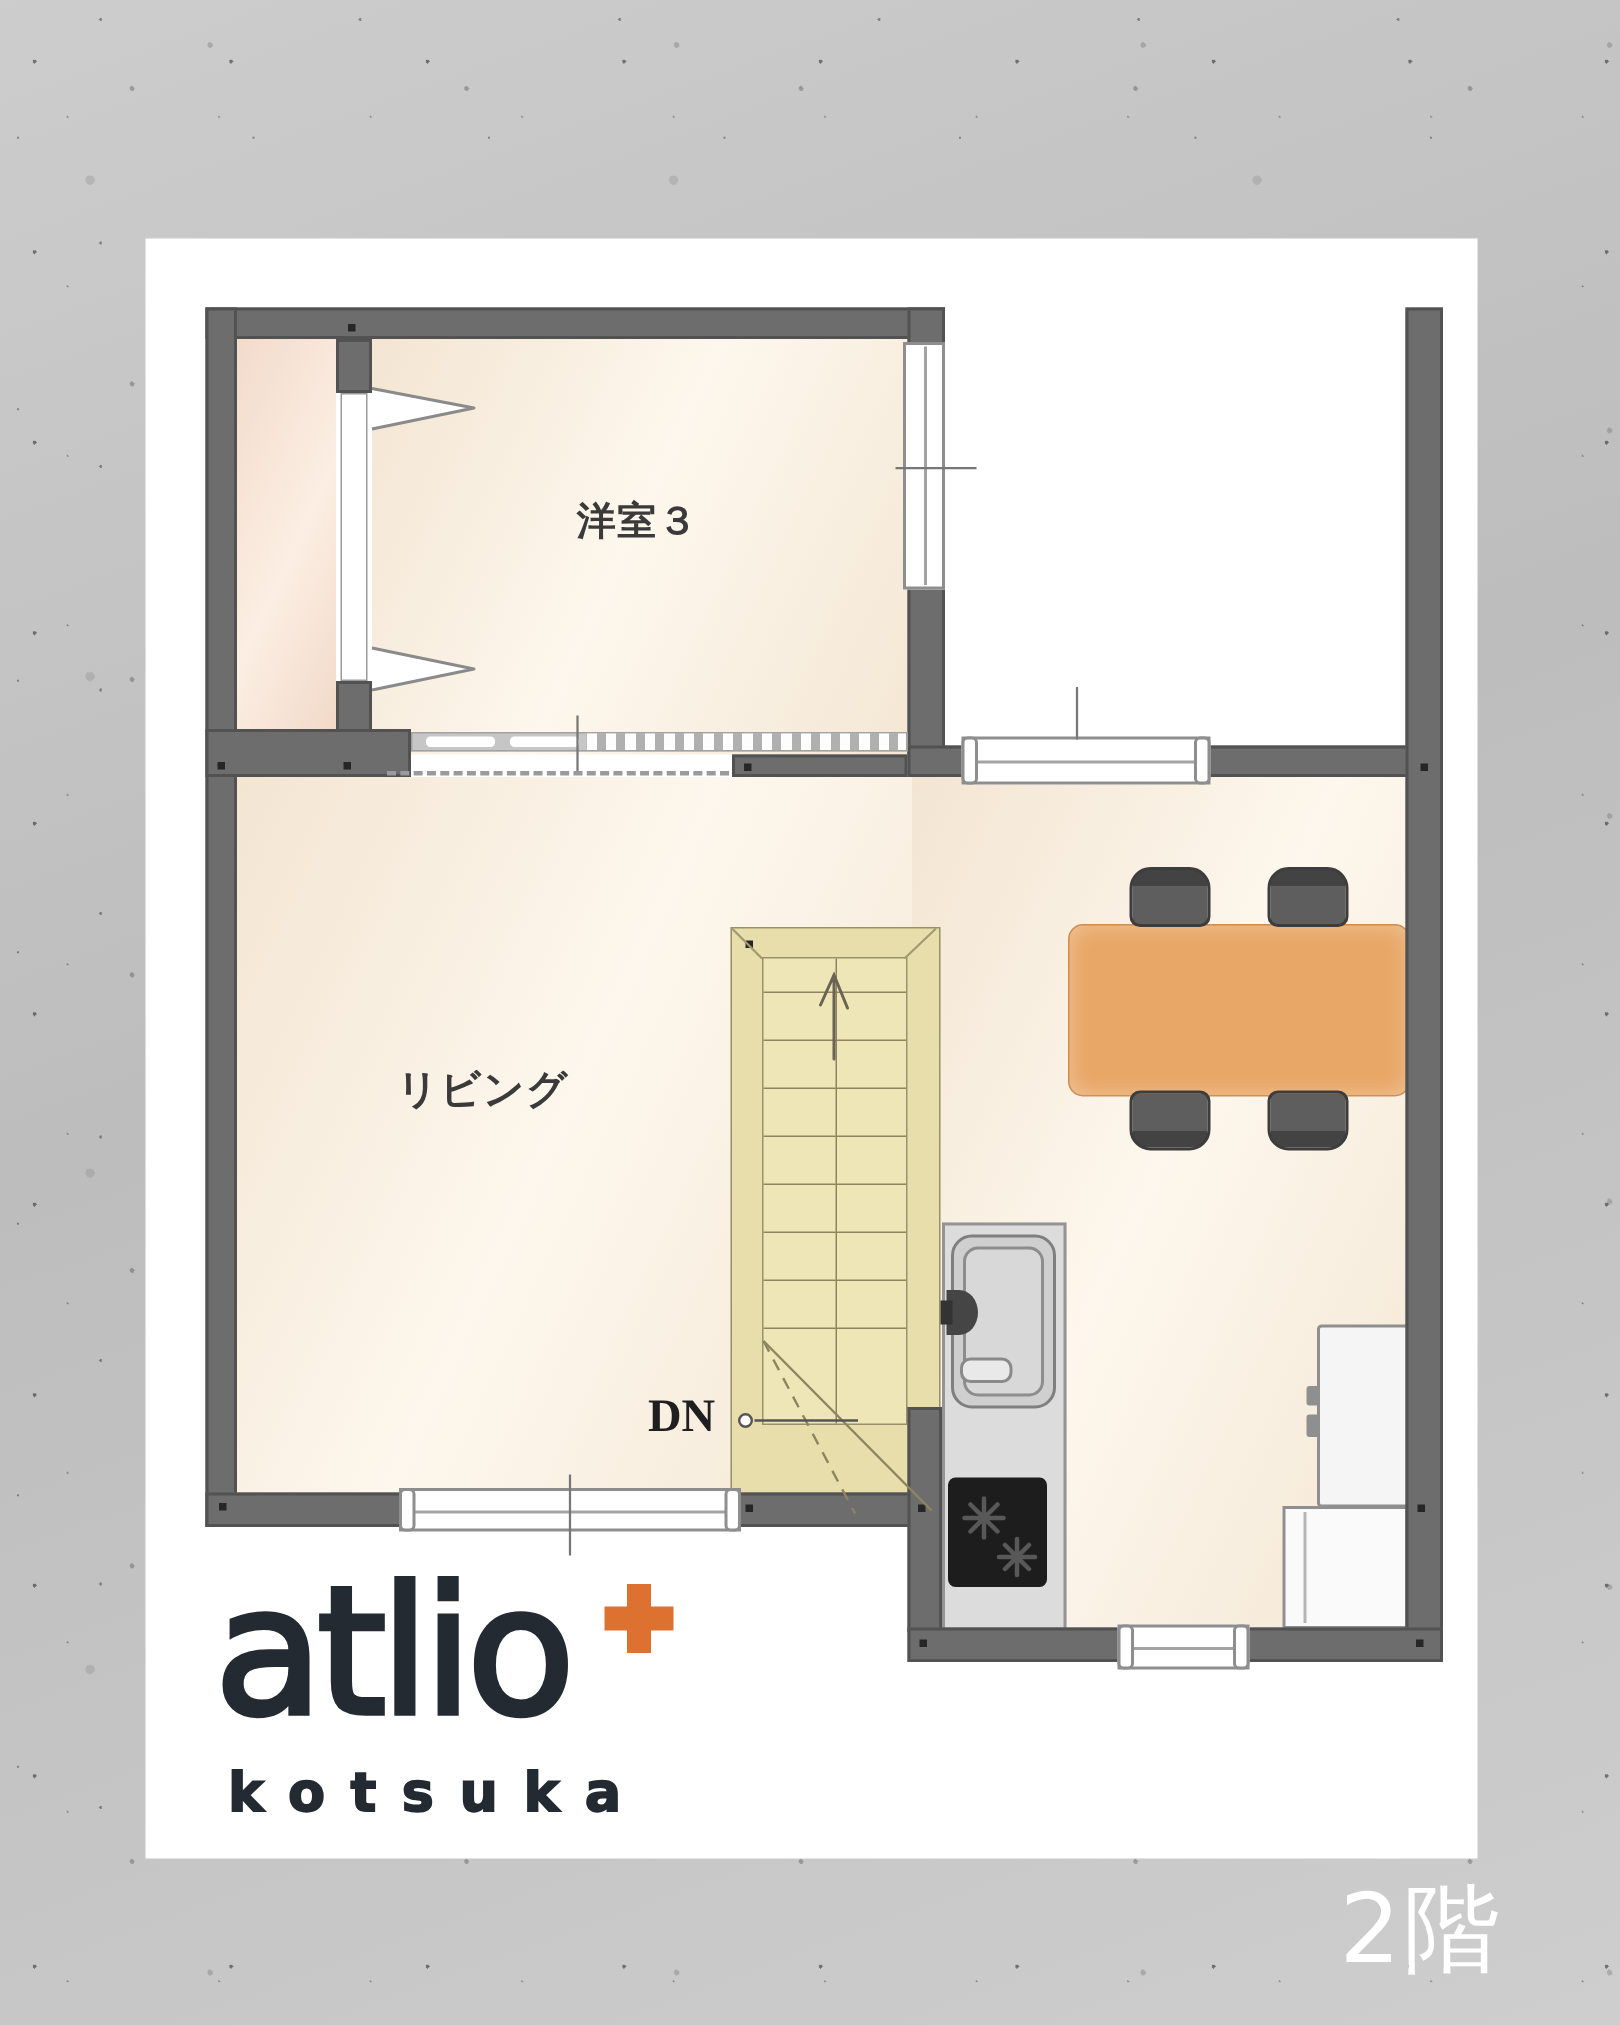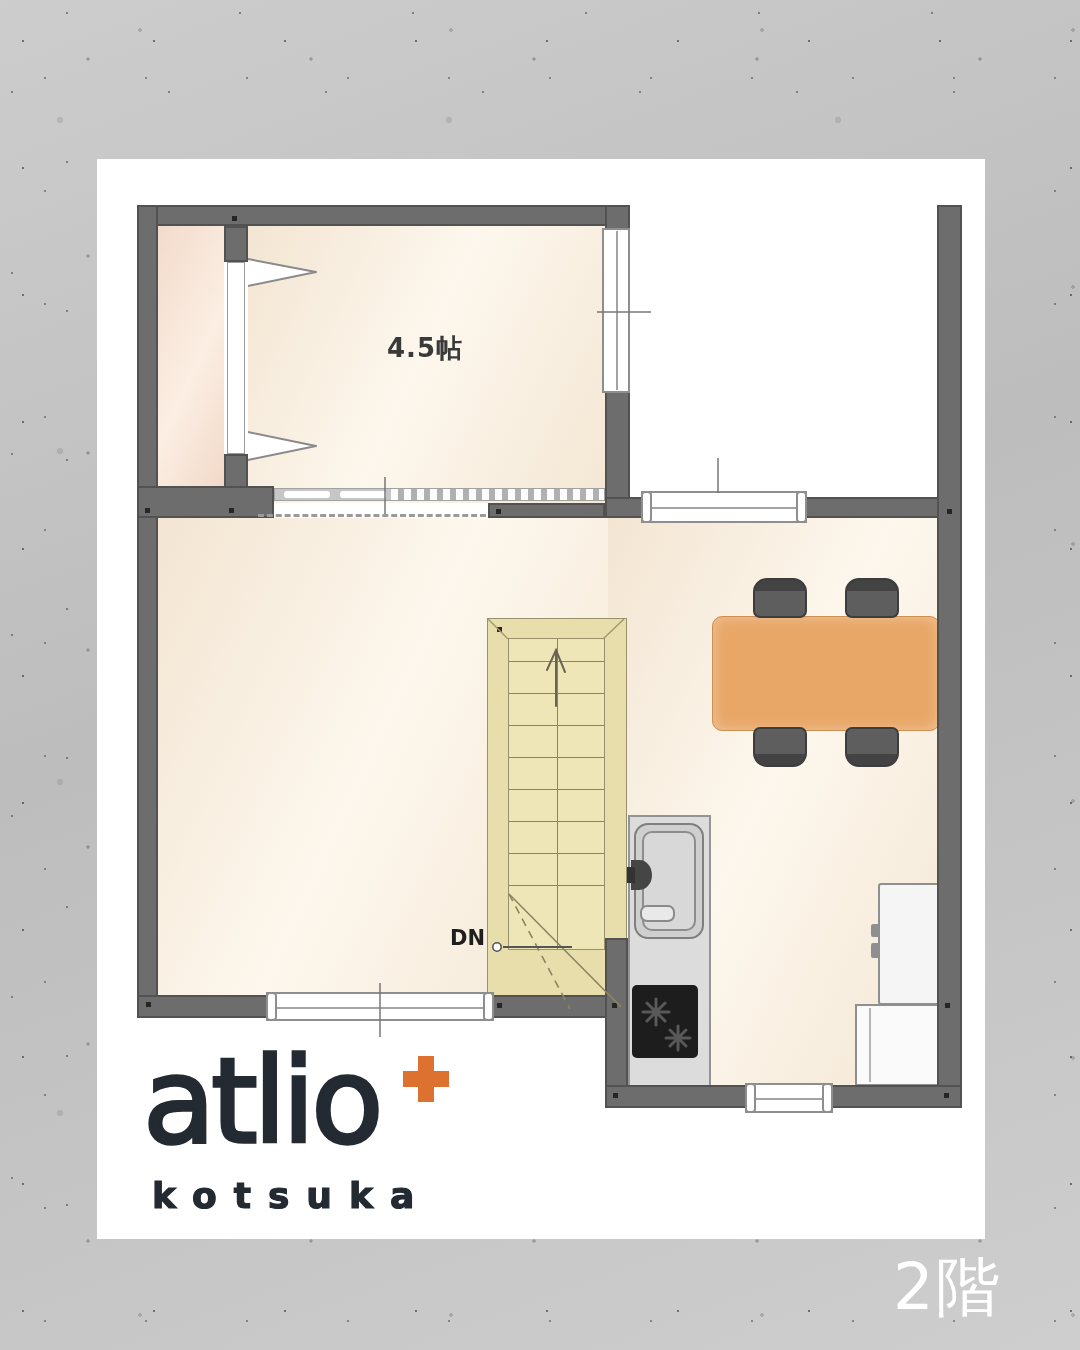--- a/index.html
+++ b/index.html
@@ -223,27 +223,28 @@
 
   <g stroke="#585858" stroke-width="3" stroke-linecap="round">
     <path d="M643,1012 L669,1012 M656,999 L656,1025 M647,1003 L665,1021 M665,1003 L647,1021"></path>
   </g>
   <g stroke="#585858" stroke-width="3" stroke-linecap="round">
     <path d="M666,1038 L690,1038 M678,1026 L678,1050 M670,1030 L686,1046 M686,1030 L670,1046"></path>
   </g>
 </svg>
 
 <div class="room-label" style="left:325px;top:332px;width:200px;font-size:26px;">
-  <div>4.5帖</div>
+  <div>洋室３</div>
 </div>
 <div class="room-label" style="left:222px;top:710px;width:200px;font-size:27px;">
+  <div>リビング</div>
 </div>
 <div class="room-label" style="left:689px;top:806px;width:200px;font-size:25px;">
 </div>
-<div class="dn" style="left:450px;top:926px;font-size:21px;">DN</div>
+<div class="dn" style="left:432px;top:926px;font-size:31px;font-family:Liberation Serif, serif;">DN</div>
 
 <div class="brand" style="left:143px;top:1042px;font-size:118px;line-height:1;">atlio</div>
 <div class="plus" style="left:403px;top:1056px;width:46px;height:46px;">
   <i class="ph"></i>
     <i class="pv"></i>
 </div>
 <div class="brand-sub" style="left:152px;top:1178px;font-size:36px;line-height:1;text-align:center;">kotsuka</div>
 
 <div class="floor-badge" style="left:893px;top:1252px;font-size:64px;line-height:1.1;">2階</div>
 

